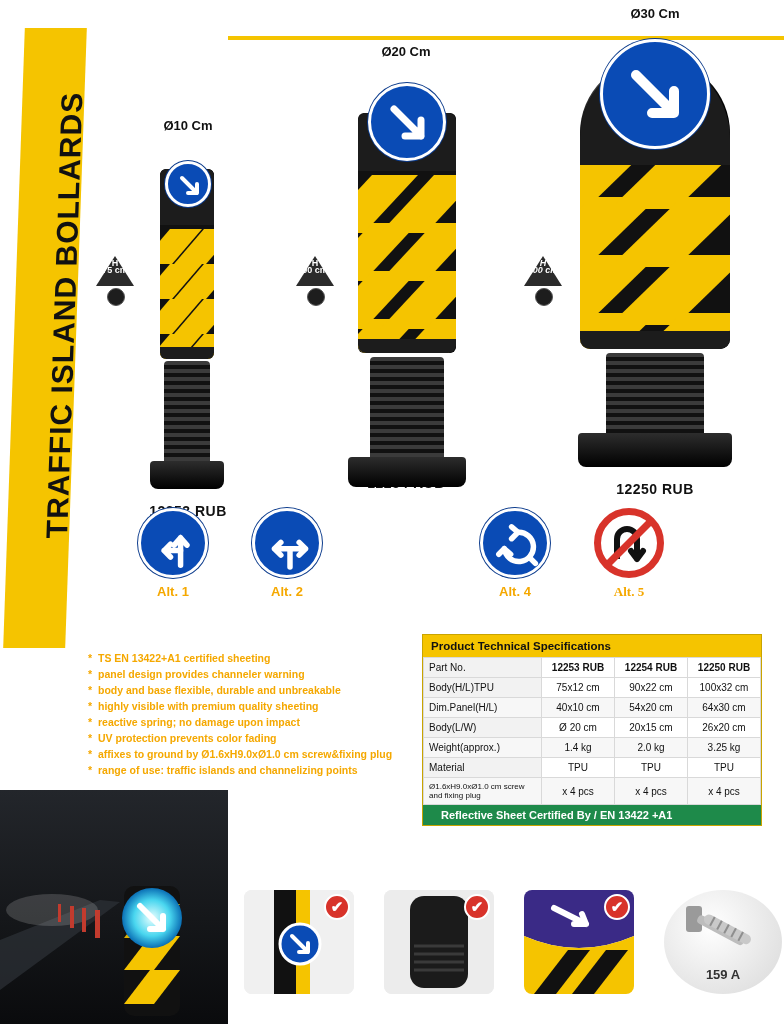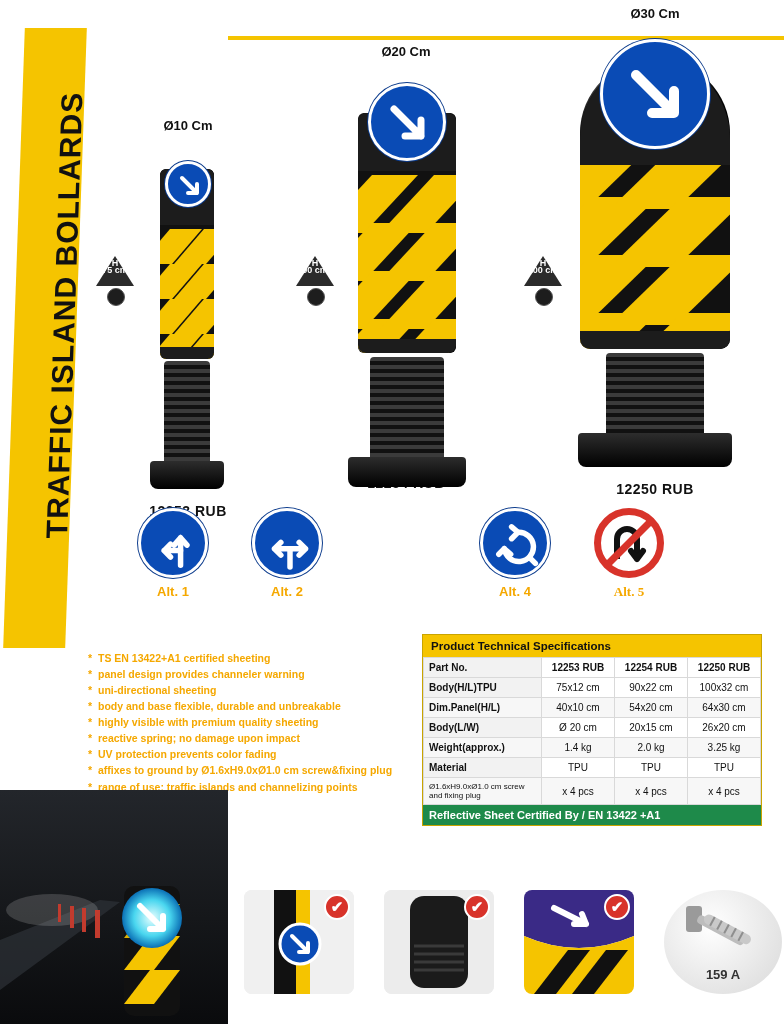--- a/index.html
+++ b/index.html
@@ -88,24 +88,24 @@
     margin:0 0 4px 0; padding-left:10px; position:relative; line-height:1.15;
   }
   .feat-list li:before { content:"*"; position:absolute; left:0; top:0; color:#f5a800; }
   .feat-list { margin:0; padding:0; }
 
   
   .spec { position:absolute; left:422px; top:634px; width:340px; border:1px solid #c9a400; }
   .spec .hd { background:#f5c400; font-size:11.5px; font-weight:bold; color:#111; padding:5px 8px; }
   table.spec-t { border-collapse:collapse; width:100%; font-size:10px; }
   table.spec-t td { border:1px solid #d9d9d9; padding:4px 5px; text-align:center; color:#111; }
-  table.spec-t td.k { text-align:left; font-weight:bold; background:#f2f2f2; width:118px; }
+  table.spec-t td.k { text-align:left; font-weight:normal; background:#f2f2f2; width:118px; }
   table.spec-t tr.alt2 td { background:#f7f7f7; }
   table.spec-t td.hdr { font-weight:bold; background:#ffffff; }
-  .spec .footer { background:#1e8a4a; color:#fff; font-size:11px; font-weight:bold; padding:4px 6px; }
+  .spec .footer { background:#1e8a4a; color:#fff; font-size:11px; font-weight:bold; padding:4px 18px; }
 
   
   .photo { position:absolute; left:0; top:790px; width:228px; height:234px; background:#0b0b0d; overflow:hidden; }
 
   
   .thumbs { position:absolute; left:244px; top:890px; width:540px; height:120px; }
   .thumb { position:absolute; width:110px; height:104px; border-radius:8px; overflow:hidden; }
   .tick {
     position:absolute; right:4px; top:4px; width:26px; height:26px; border-radius:50%;
     background:#d8332a; border:2px solid #fff; color:#fff; font-size:15px; font-weight:bold;
@@ -252,21 +252,21 @@
             <rect x="0" y="0" width="150" height="106" fill="#1c1c1c"></rect>
             <rect x="0" y="272" width="150" height="18" fill="#1c1c1c"></rect>
           </g>
         </svg>
       </div>
       <div class="spring" style="position:absolute;left:58px;top:328px;width:98px;height:86px;"></div>
       <div class="base" style="position:absolute;left:30px;top:408px;width:154px;height:34px;"></div>
     </div>
     <div class="code" style="margin-top:6px;">12250  RUB</div>
   </div>
-  <div class="htag" style="left:524px; top:256px;">
+  <div class="htag" style="left:524px; top:256px;font-style:italic;">
     <div class="tri">
         <span>100 cm</span>
       </div>
     <div class="h">H</div>
     <div class="circ"></div>
   </div>
 
   <div class="alt-row">
 
     <div class="alt" style="left:0px; top:8px;">
@@ -311,21 +311,20 @@
           <line x1="6" y1="50" x2="50" y2="6" stroke="#d8332a" stroke-width="7"></line>
         </svg>
       </div>
       <div class="cap">Alt. 5</div>
     </div>
   </div>
 
   <ul class="feat-list">
     <li>TS EN 13422+A1 certified sheeting</li>
     <li>panel design provides channeler warning</li>
-    <li>uni-directional sheeting</li>
     <li>body and base flexible, durable and unbreakable</li>
     <li>highly visible with premium quality sheeting</li>
     <li>reactive spring; no damage upon impact</li>
     <li>UV protection prevents color fading</li>
     <li>affixes to ground by Ø1.6xH9.0xØ1.0 cm screw&amp;fixing plug</li>
     <li>range of use: traffic islands and channelizing points</li>
   </ul>
 
   <div class="spec">
     <div class="hd">Product Technical Specifications</div>

